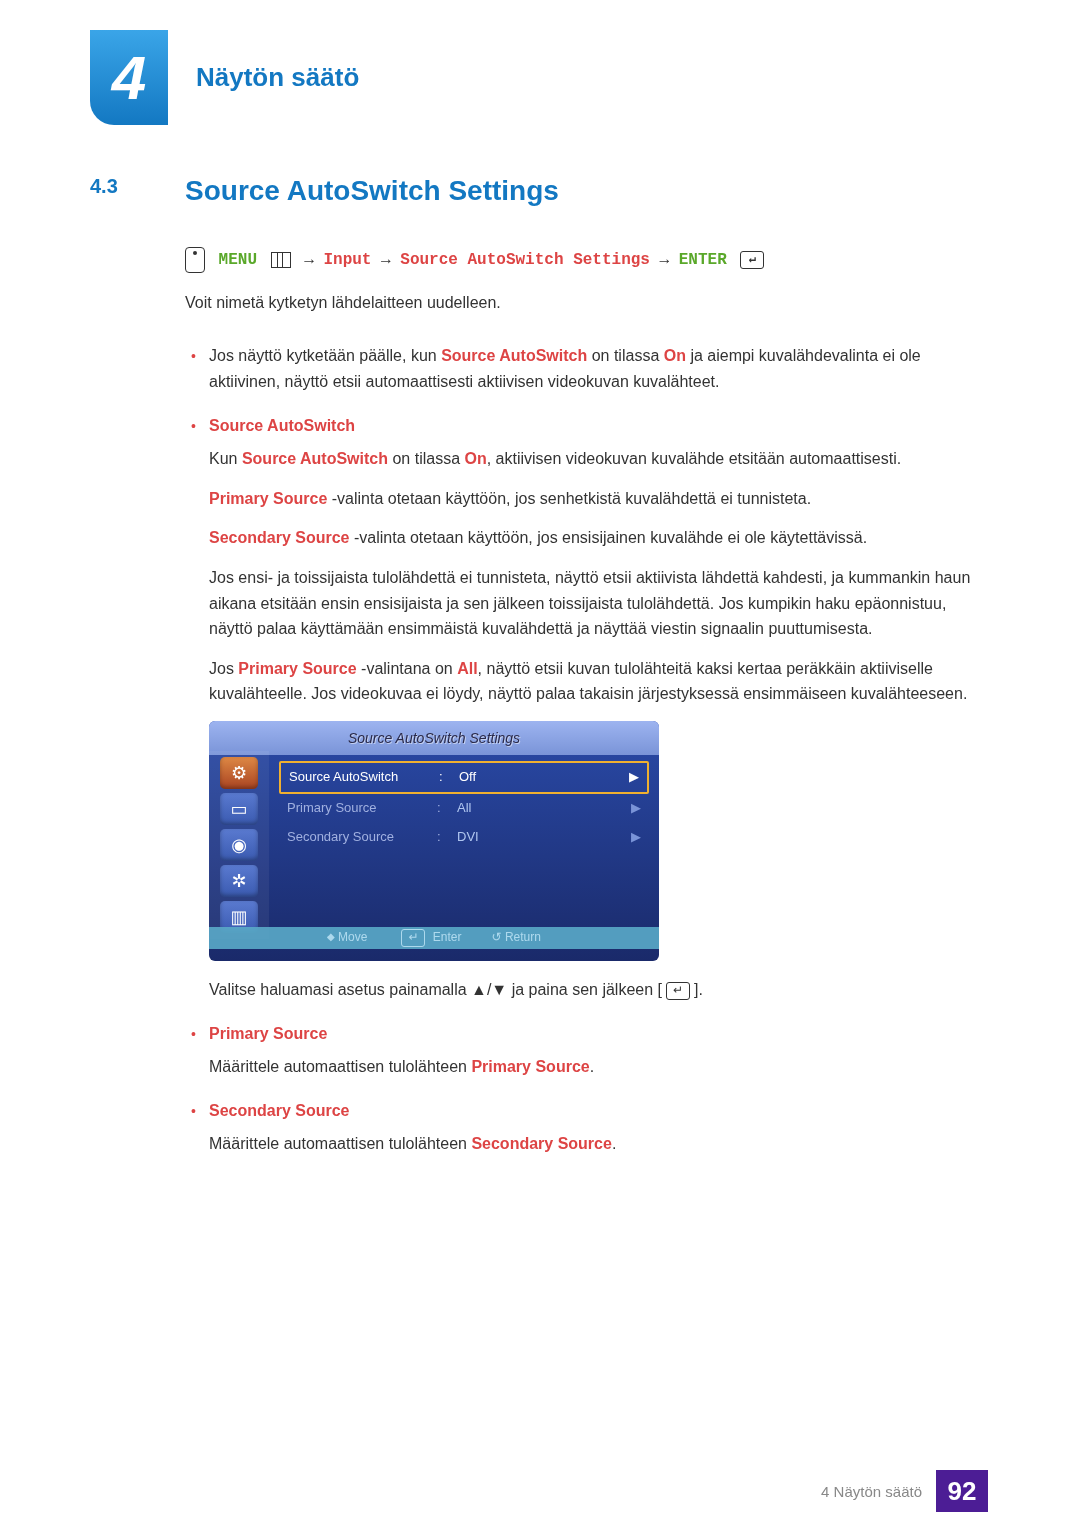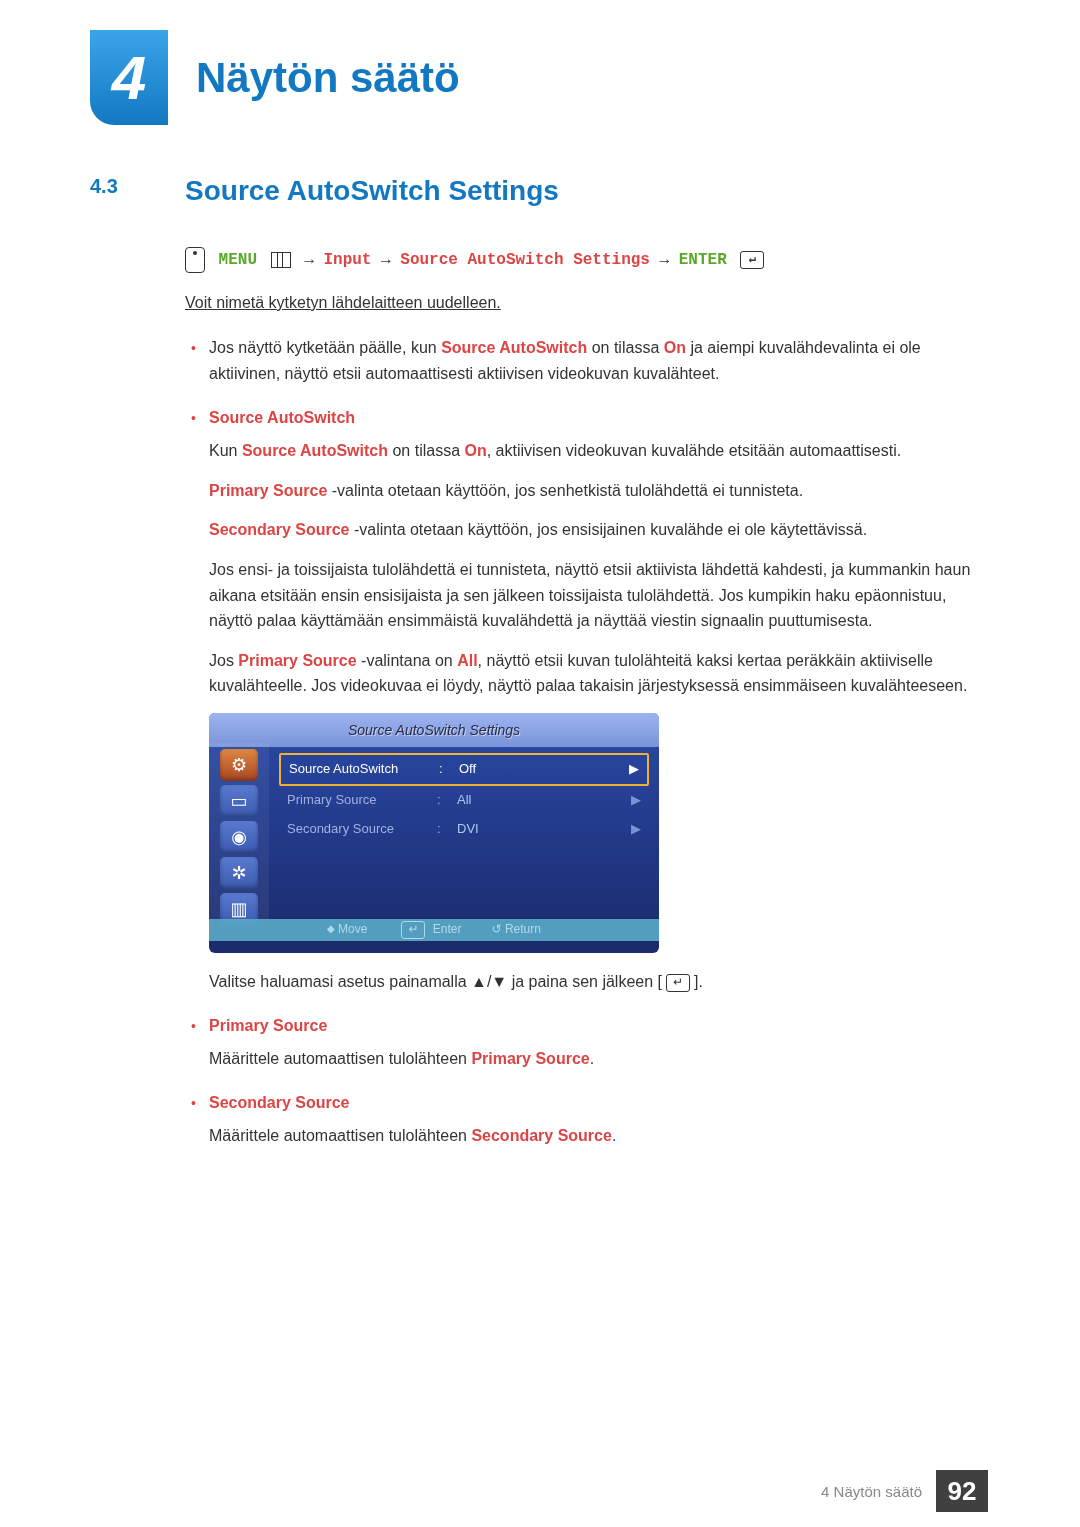--- a/index.html
+++ b/index.html
@@ -28,21 +28,21 @@
     width: 78px;
     height: 95px;
     border-radius: 0 0 0 24px;
     display: flex;
     align-items: center;
     justify-content: center;
     font-style: italic;
   }
   .chapter-title {
     color: #1378c2;
-    font-size: 42px;
+    font-size: 26px;
     font-weight: bold;
     margin-left: 28px;
   }
   .section-row {
     display: flex;
     margin-bottom: 40px;
   }
   .section-num {
     color: #1378c2;
     font-size: 20px;
@@ -110,21 +110,21 @@
     margin: 0 4px;
     position: relative;
     font-size: 12px;
     text-align: center;
     line-height: 14px;
   }
   .enter-icon::before { content: "↵"; }
   .green { color: #5aa82a; font-weight: bold; }
   .red { color: #d44; font-weight: bold; }
   .arrow { color: #333; font-weight: bold; }
-  .para { margin-bottom: 20px; text-decoration: underline; }
+  .para { margin-bottom: 28px; }
   ul.bullets { list-style: none; padding-left: 0; margin: 0; }
   ul.bullets > li { position: relative; padding-left: 24px; margin-bottom: 18px; }
   ul.bullets > li::before { content: "•"; position: absolute; left: 6px; color: #d44; font-size: 14px; top: 2px; }
   .sub-para { margin-top: 8px; margin-bottom: 14px; }
 
   .osd {
     width: 450px;
     height: 240px;
     background: linear-gradient(to bottom, #2a4aa8 0%, #1a2a6a 100%);
     border-radius: 6px;
@@ -202,21 +202,21 @@
 
   .page-footer {
     position: absolute;
     bottom: 18px;
     right: 92px;
     display: flex;
     align-items: center;
   }
   .footer-text { color: #888; font-size: 15px; margin-right: 14px; }
   .page-num {
-    background: #404040;
+    background: #4c1d95;
     color: #fff;
     font-size: 26px;
     font-weight: bold;
     width: 52px; height: 42px;
     display: flex; align-items: center; justify-content: center;
   }
 </style>
 </head>
 <body>
 
@@ -253,21 +253,21 @@
       <li>
         <span>Jos näyttö kytketään päälle, kun </span><span class="red">Source AutoSwitch</span><span> on tilassa </span><span class="red">On</span><span> ja aiempi kuvalähdevalinta ei ole aktiivinen, näyttö etsii automaattisesti aktiivisen videokuvan kuvalähteet.</span>
       </li>
 
       <li>
         <span class="red">Source AutoSwitch</span>
         <div class="sub-para">
           <span>Kun </span><span class="red">Source AutoSwitch</span><span> on tilassa </span><span class="red">On</span><span>, aktiivisen videokuvan kuvalähde etsitään automaattisesti.</span>
         </div>
         <div class="sub-para">
-          <span class="red">Primary Source</span><span> -valinta otetaan käyttöön, jos senhetkistä tulolähdettä ei tunnisteta.</span>
+          <span class="red">Primary Source</span><span> -valinta otetaan käyttöön, jos senhetkistä kuvalähdettä ei tunnisteta.</span>
         </div>
         <div class="sub-para">
           <span class="red">Secondary Source</span><span> -valinta otetaan käyttöön, jos ensisijainen kuvalähde ei ole käytettävissä.</span>
         </div>
         <div class="sub-para">Jos ensi- ja toissijaista tulolähdettä ei tunnisteta, näyttö etsii aktiivista lähdettä kahdesti, ja kummankin haun aikana etsitään ensin ensisijaista ja sen jälkeen toissijaista tulolähdettä. Jos kumpikin haku epäonnistuu, näyttö palaa käyttämään ensimmäistä kuvalähdettä ja näyttää viestin signaalin puuttumisesta.</div>
         <div class="sub-para">
           <span>Jos </span><span class="red">Primary Source</span><span> -valintana on </span><span class="red">All</span><span>, näyttö etsii kuvan tulolähteitä kaksi kertaa peräkkäin aktiiviselle kuvalähteelle. Jos videokuvaa ei löydy, näyttö palaa takaisin järjestyksessä ensimmäiseen kuvalähteeseen.</span>
         </div>
 
         <div class="osd">

